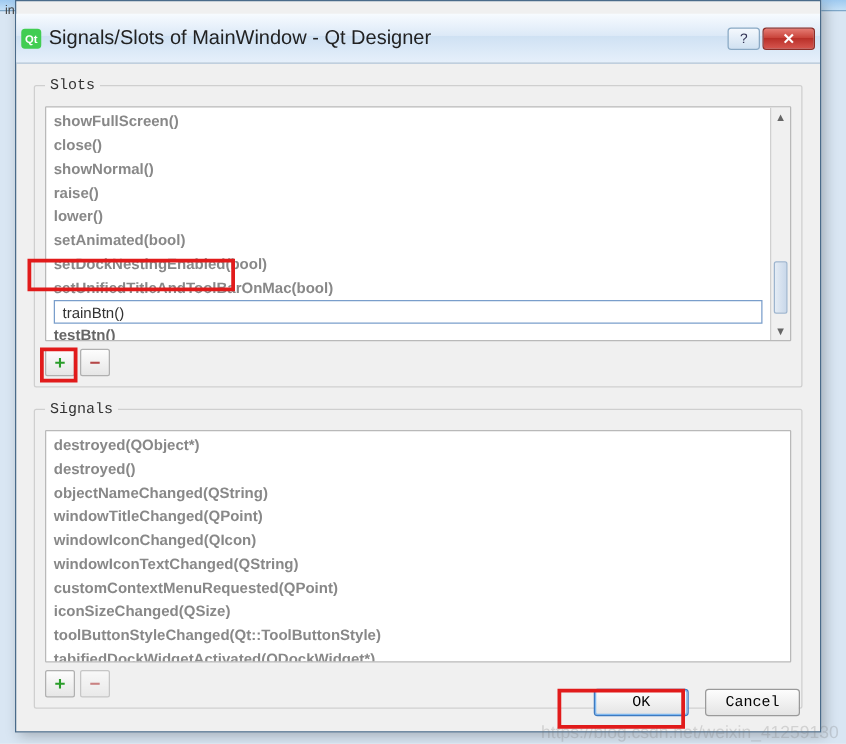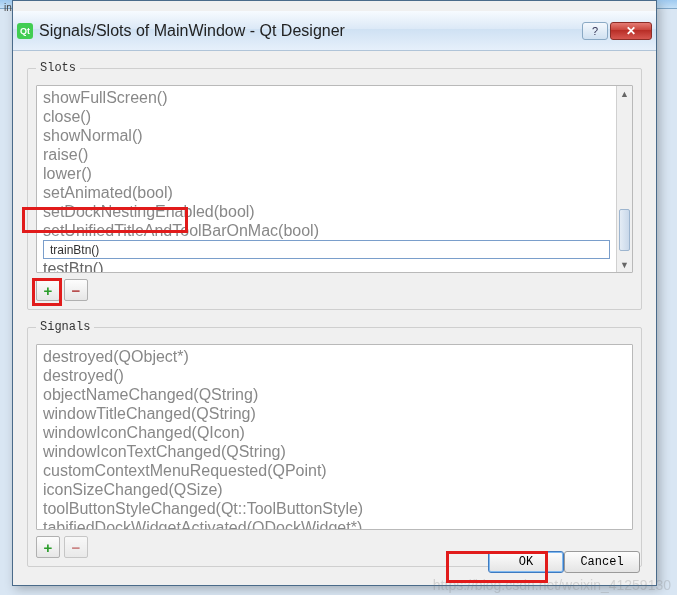--- a/index.html
+++ b/index.html
@@ -101,23 +101,24 @@
   }
   .listbox .vscroll .track { position:absolute; top:15px; bottom:15px; left:0; right:0; }
   .listbox .vscroll .thumb1 {
     position:absolute; left:2px; right:2px; top:108px; height:42px;
     background:linear-gradient(to right,#e4ecf5,#c9d8ea);
     border:1px solid #9db5cf; border-radius:2px;
   }
   .item {
     padding: 1px 6px;
     color: #888;
-    font-size: 16px;
+    font-size: 12px;
     line-height: 17px;
     white-space: nowrap;
+    font-weight: bold;
   }
   .item.dark { color: #666; }
   .edit-row {
     margin: 0 6px 0 6px;
     border: 1px solid #7a9ecb;
     background:#fff;
     padding: 1px 4px;
     height: 19px;
   }
   .edit-row input {
@@ -136,21 +137,21 @@
     background: linear-gradient(to bottom,#fdfdfd,#e6e6e6);
     border-radius: 2px;
     display:flex; align-items:center; justify-content:center;
   }
   .toolbtn.disabled { opacity:0.65; }
   .plus-icon { color:#2a9d2a; font-weight:bold; font-size:15px; line-height:1; }
   .minus-icon { color:#b54848; font-weight:bold; font-size:15px; line-height:1; }
   .dlg-buttons {
     position: absolute;
     right: 16px; bottom: 12px;
-    display:flex; gap:0;border-radius:11px;
+    display:flex; gap:13px;border-radius:11px;
   }
   .pushbtn {
     min-width: 76px; height: 22px;
     border: 1px solid #9a9a9a;
     border-radius: 3px;
     background: linear-gradient(to bottom,#fdfdfd,#e4e4e4);
     display:flex;align-items:center;justify-content:center;
     font-family:"Courier New", monospace;
     font-size:12px;
   }
@@ -230,21 +231,21 @@
       </div>
     </fieldset>
 
     <fieldset>
       <legend>Signals</legend>
       <div class="listbox signals">
         <div class="scrollarea">
           <div class="item">destroyed(QObject*)</div>
           <div class="item">destroyed()</div>
           <div class="item">objectNameChanged(QString)</div>
-          <div class="item">windowTitleChanged(QString)</div>
+          <div class="item">windowTitleChanged(QPoint)</div>
           <div class="item">windowIconChanged(QIcon)</div>
           <div class="item">windowIconTextChanged(QString)</div>
           <div class="item">customContextMenuRequested(QPoint)</div>
           <div class="item">iconSizeChanged(QSize)</div>
           <div class="item">toolButtonStyleChanged(Qt::ToolButtonStyle)</div>
           <div class="item">tabifiedDockWidgetActivated(QDockWidget*)</div>
         </div>
       </div>
       <div class="toolrow">
         <div class="toolbtn">

